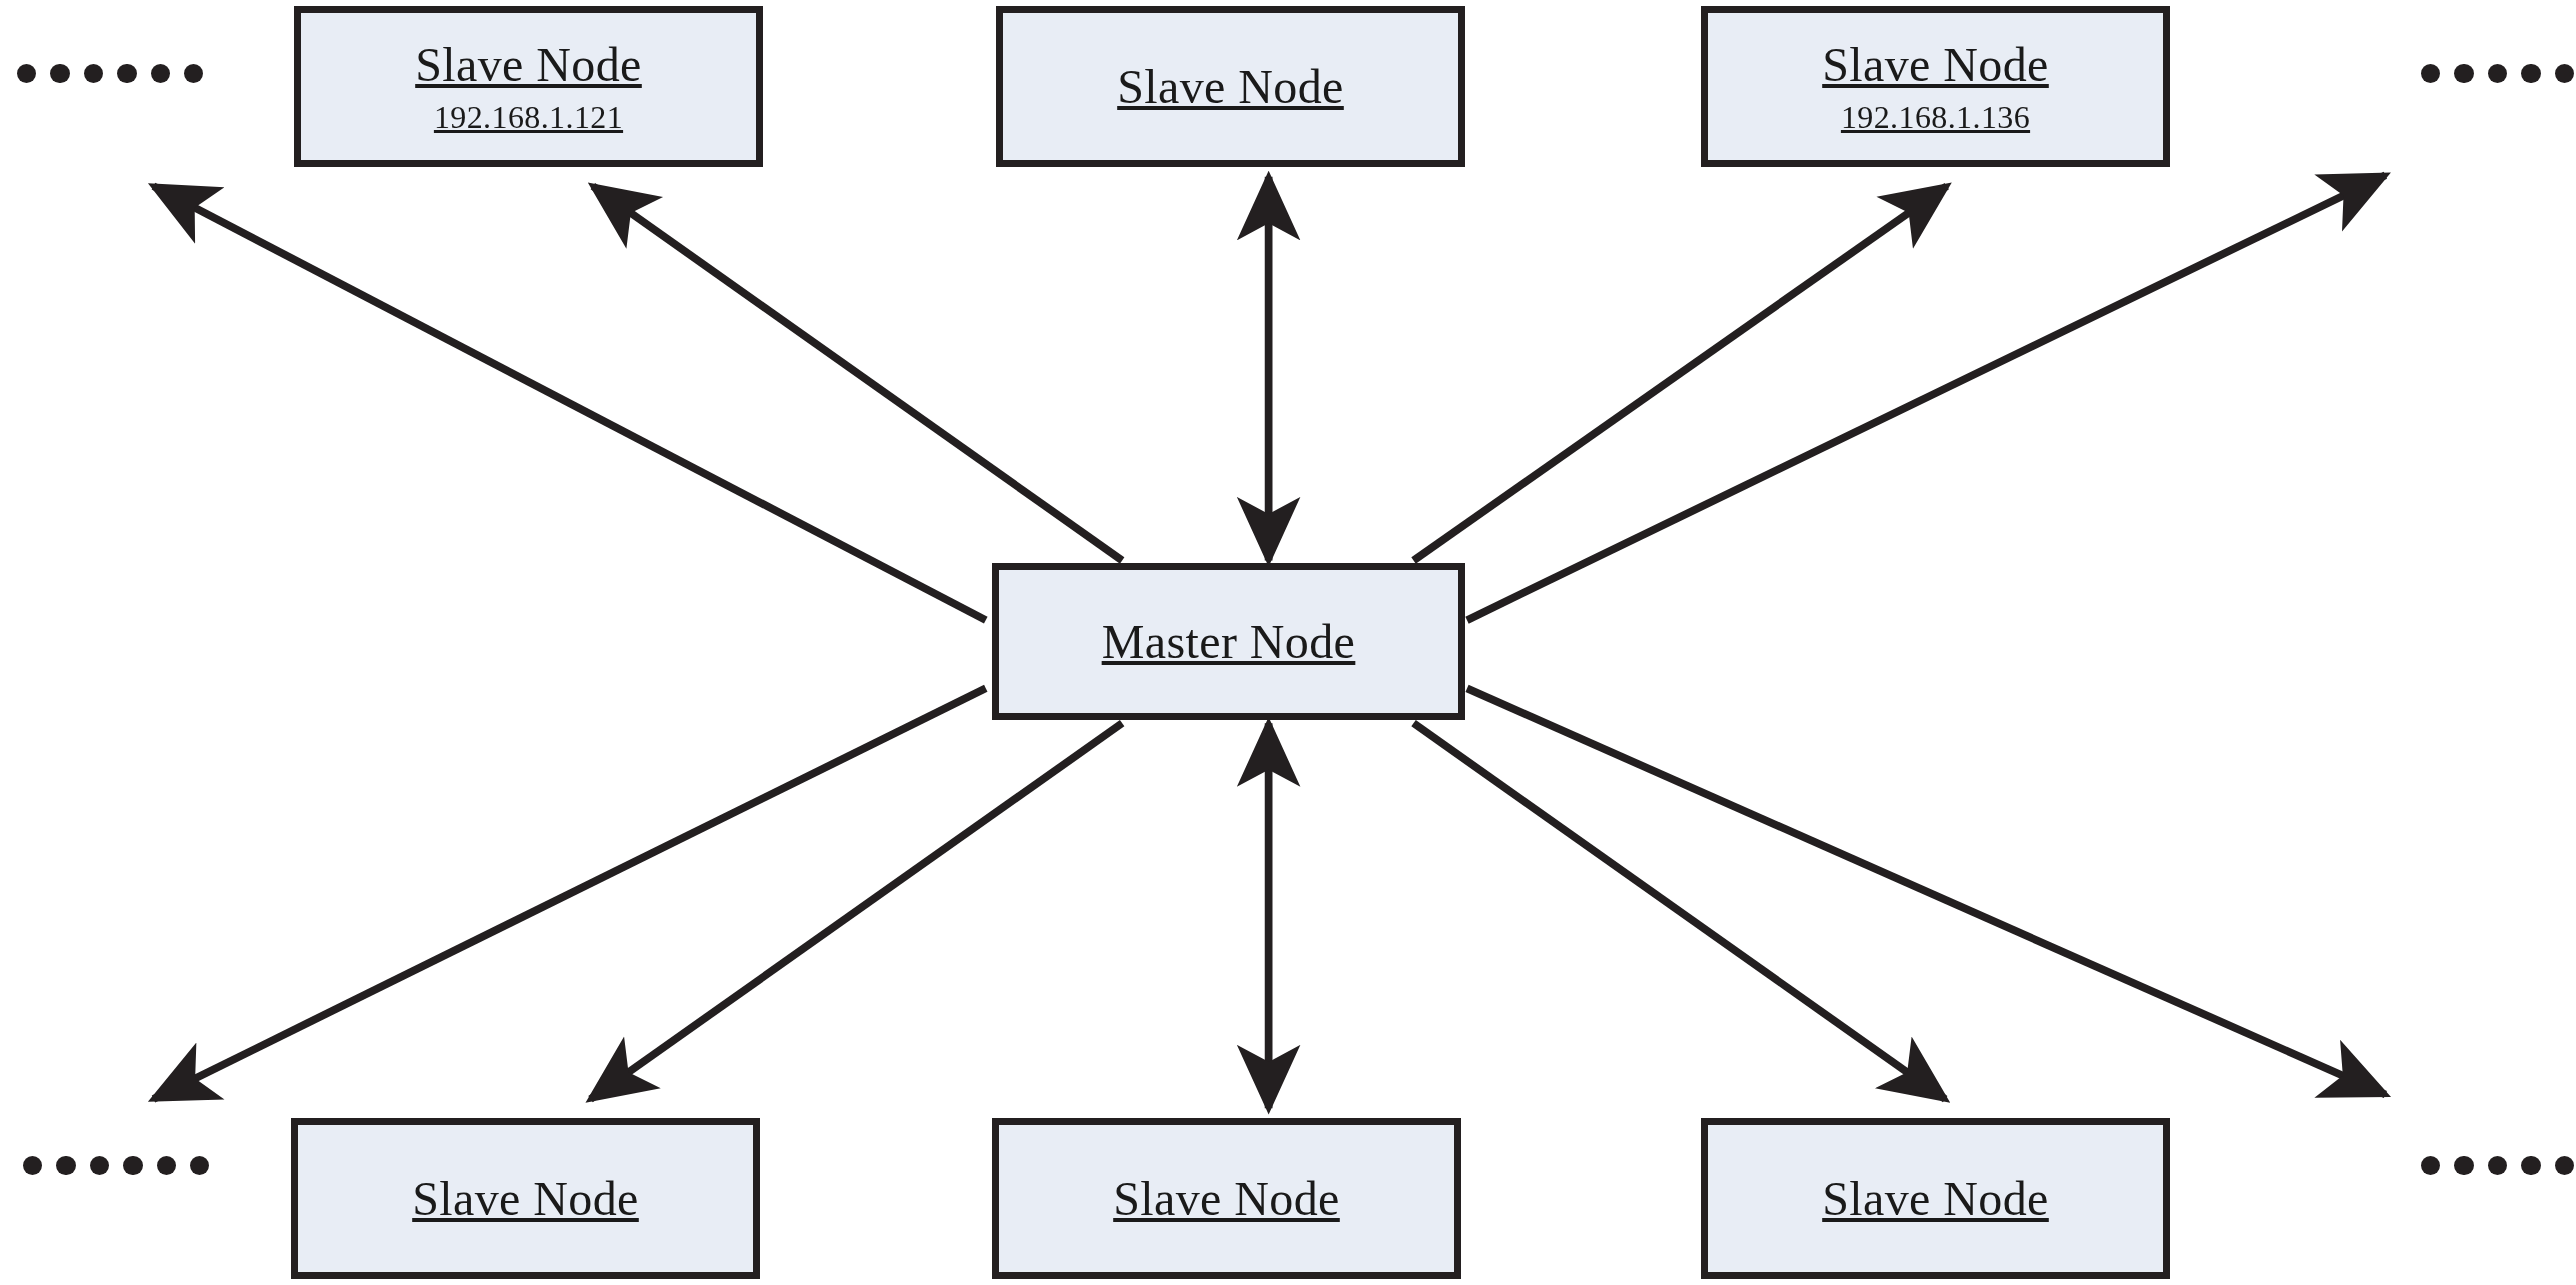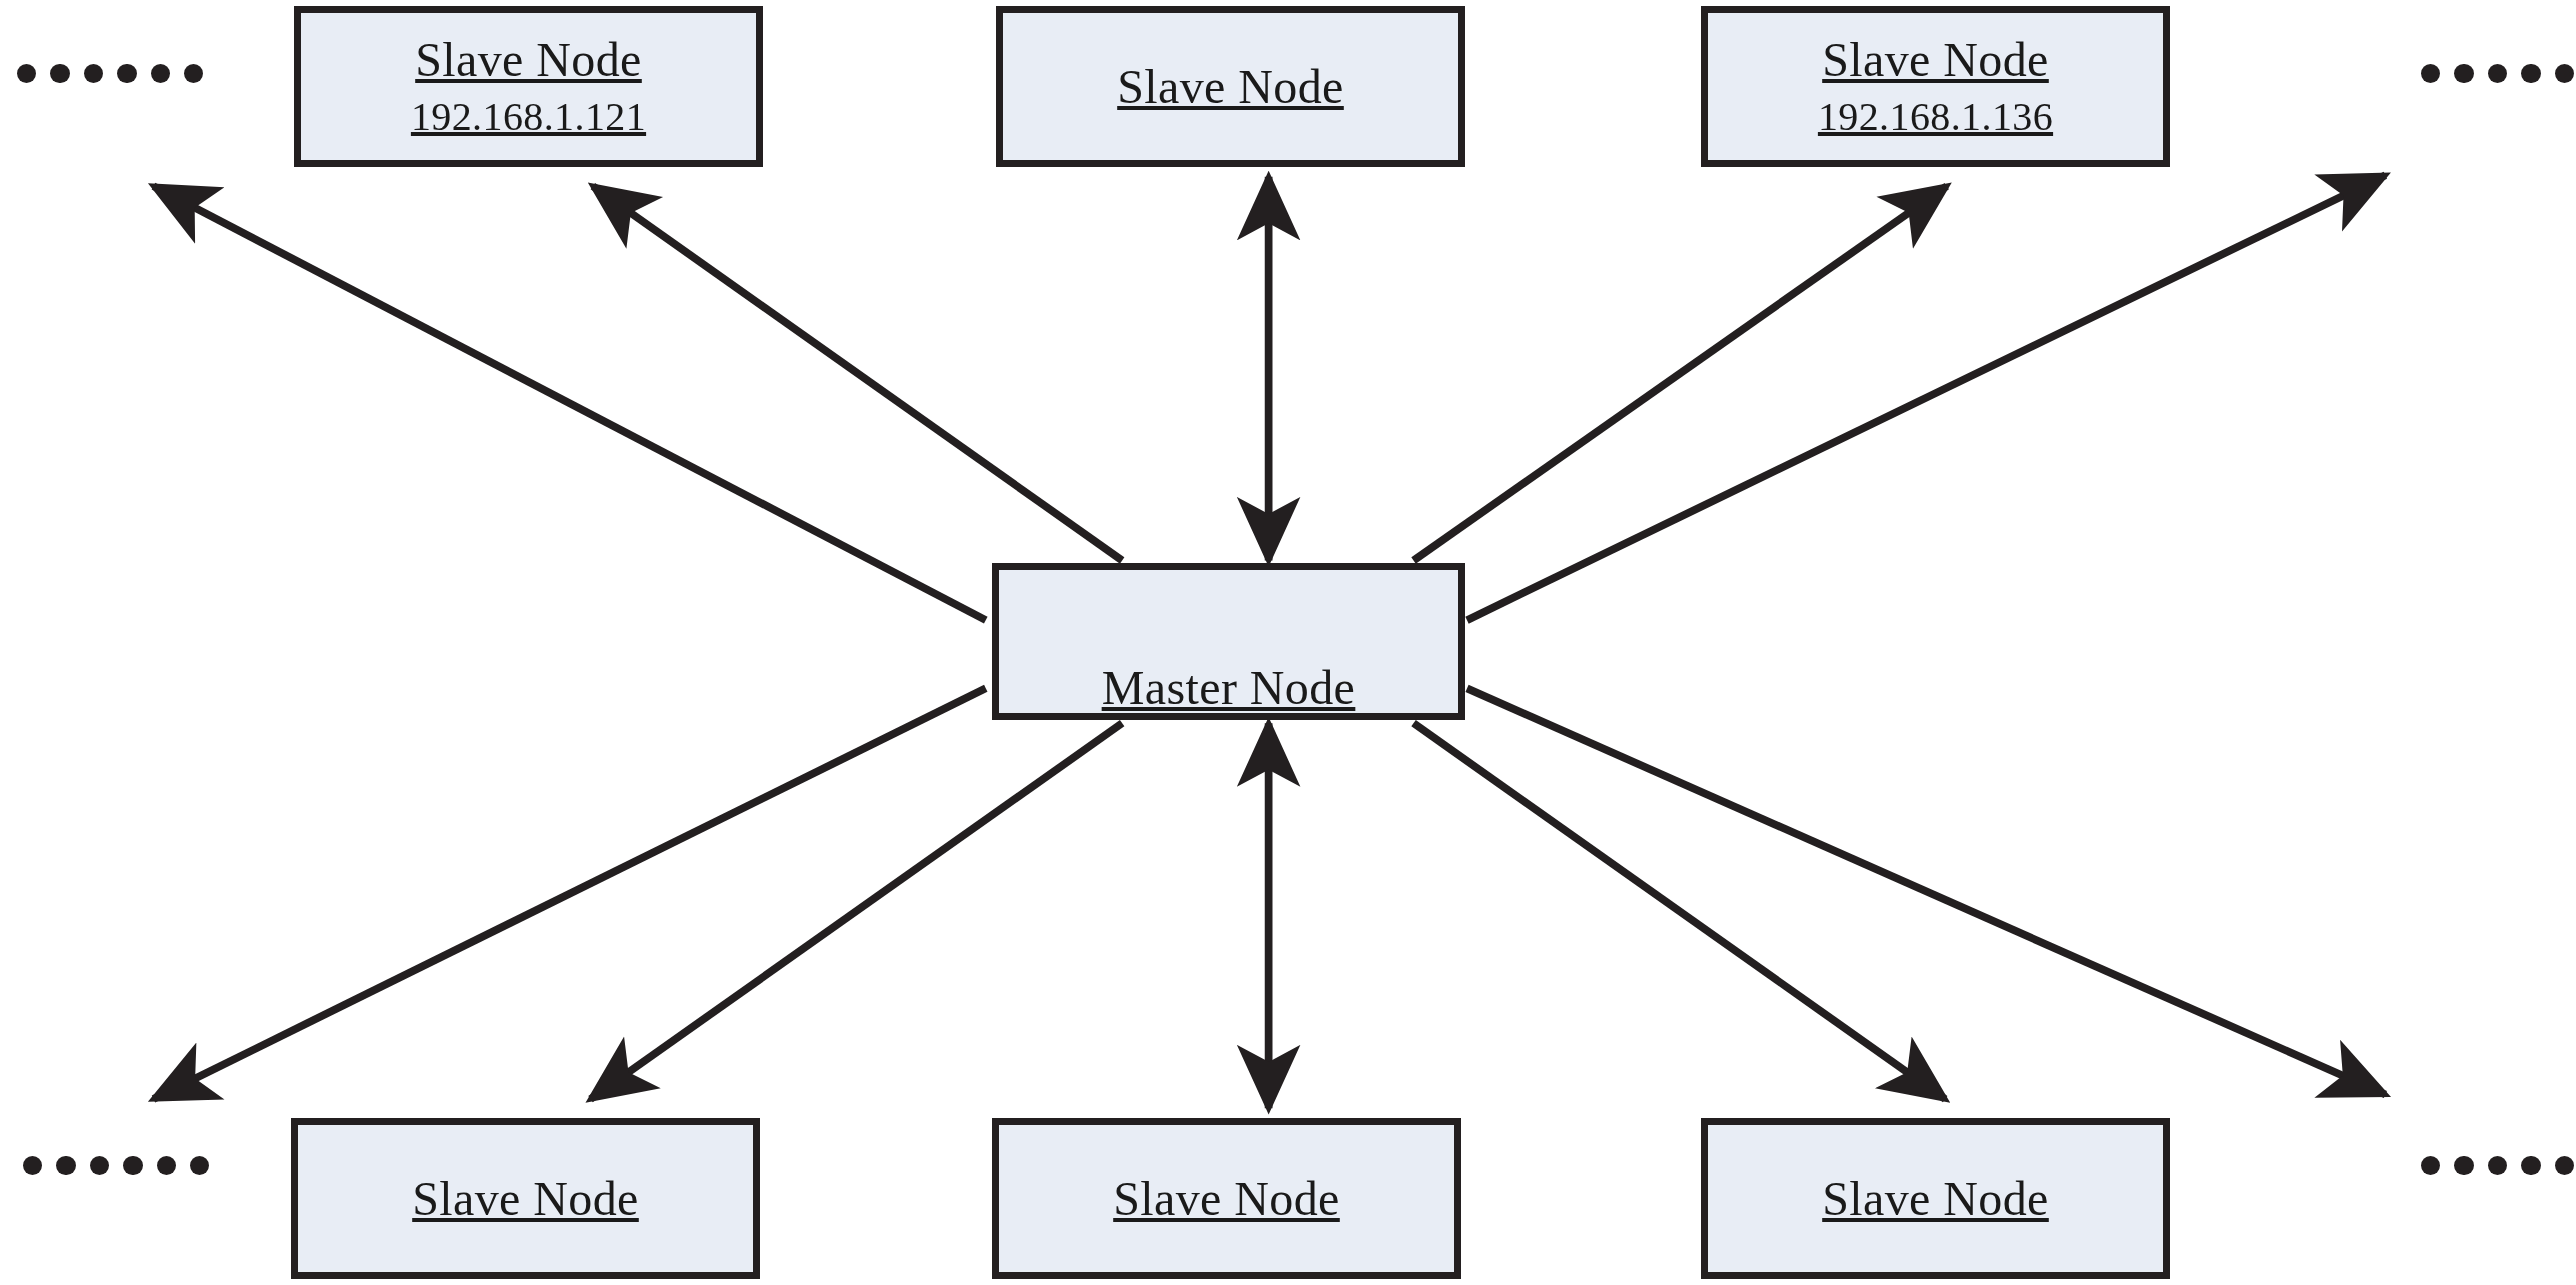--- a/index.html
+++ b/index.html
@@ -24,21 +24,21 @@
     align-items:center;
     justify-content:center;
     line-height:1.04;
     color:#1a1a1a;
     text-align:center;
     white-space:nowrap;
     text-decoration:underline;
   }
   .node .ln1,.node .ln2{display:block;}
   .node .ln1{font-size:48px;letter-spacing:0.4px;}
-  .node .ln2{font-size:40px;letter-spacing:0.4px;margin-top:11px;}
+  .node .ln2{font-size:32px;letter-spacing:0.4px;margin-top:11px;}
 
   
   .ellipsis{
     position:absolute;
     display:flex;
     align-items:center;
     gap:14px;
   }
   .ellipsis .dot{
     width:19.4px;height:19.4px;border-radius:50%;
@@ -127,21 +127,21 @@
 
   <div class="node" style="left:996px;top:6.2px;width:469px;height:161px;">
     <span class="ln1">Slave Node</span>
   </div>
 
   <div class="node" style="left:1701px;top:6.2px;width:469px;height:161px;">
     <span class="ln1">Slave Node</span>
     <span class="ln2">192.168.1.136</span>
   </div>
 
-  <div class="node" style="left:992px;top:563px;width:473px;height:157px;justify-content:flex-end;">
+  <div class="node" style="left:992px;top:563px;width:473px;height:157px;">
     <span class="ln1">Master Node</span>
   </div>
 
   <div class="node" style="left:291px;top:1118px;width:469px;height:161px;">
     <span class="ln1">Slave Node</span>
   </div>
 
   <div class="node" style="left:992px;top:1118px;width:469px;height:161px;">
     <span class="ln1">Slave Node</span>
   </div>

